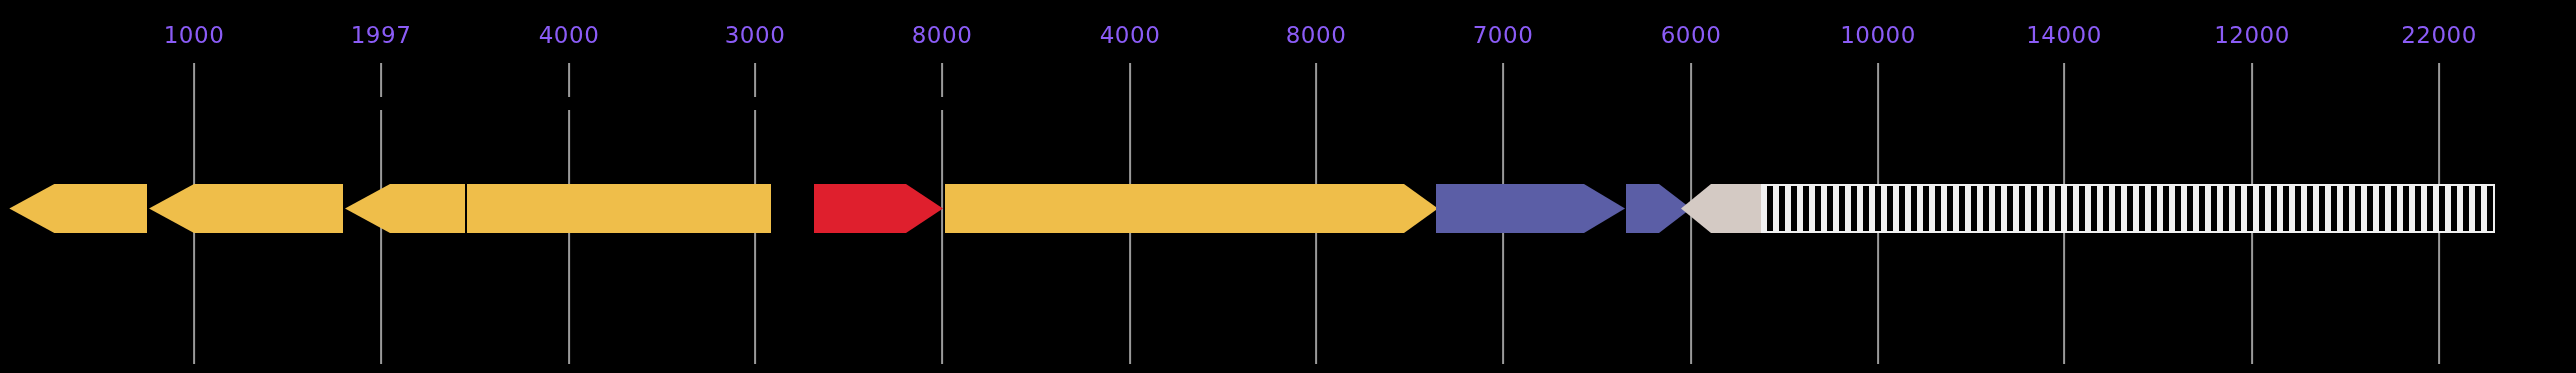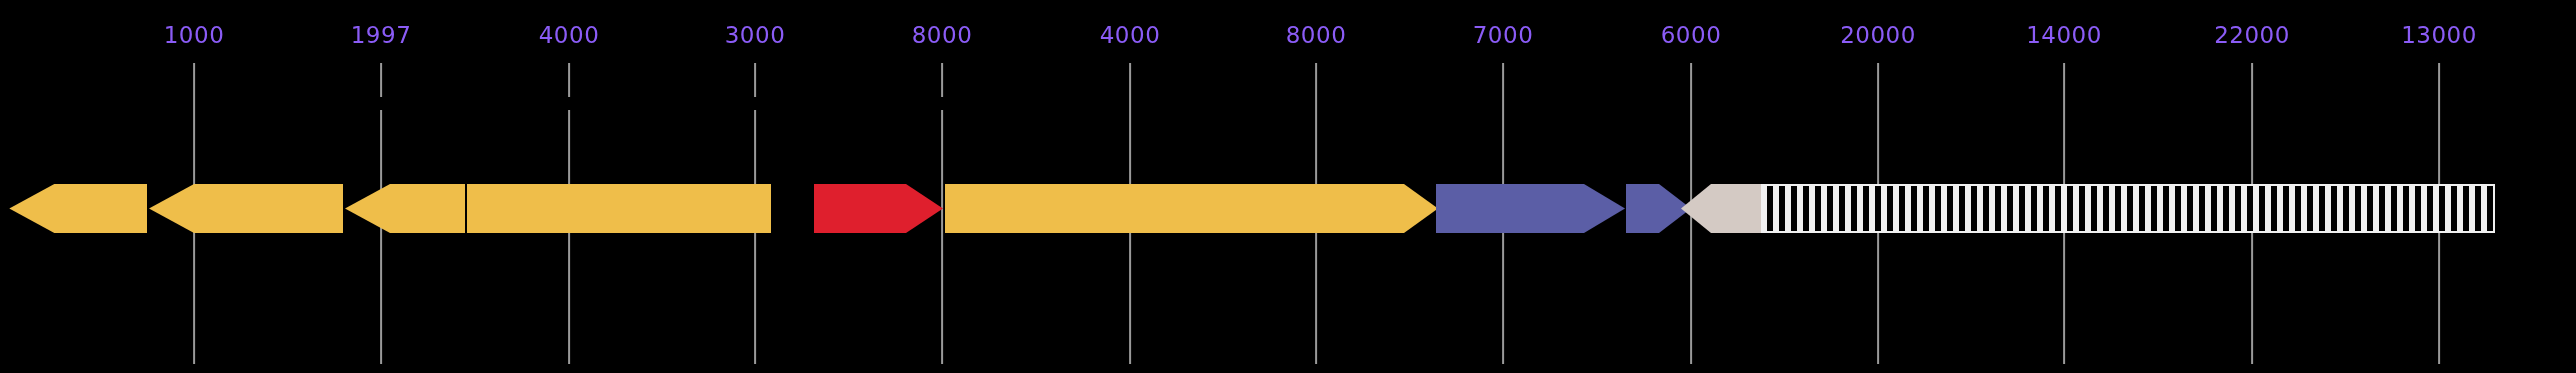--- a/index.html
+++ b/index.html
@@ -153,33 +153,33 @@
       </div>
       <div class="tick-group" style="left: 1503px;">
         <div class="tick-label">7000</div>
         <div class="tick-line"></div>
       </div>
       <div class="tick-group" style="left: 1691px;">
         <div class="tick-label">6000</div>
         <div class="tick-line"></div>
       </div>
       <div class="tick-group" style="left: 1878px;">
-        <div class="tick-label">20000</div>
+        <div class="tick-label">10000</div>
         <div class="tick-line"></div>
       </div>
       <div class="tick-group" style="left: 2064px;">
         <div class="tick-label">14000</div>
         <div class="tick-line"></div>
       </div>
       <div class="tick-group" style="left: 2252px;">
-        <div class="tick-label">22000</div>
+        <div class="tick-label">12000</div>
         <div class="tick-line"></div>
       </div>
       <div class="tick-group" style="left: 2439px;">
-        <div class="tick-label">13000</div>
+        <div class="tick-label">22000</div>
         <div class="tick-line"></div>
       </div>
     </div>
 
   <div class="feature-lane" id="feature-lane">
       <div class="feature dir-left" title="feature-1" style="left: 9.3px; width: 138px; background: rgb(239, 190, 74); --head: 45px;"></div>
       <div class="feature dir-left" title="feature-2" style="left: 149px; width: 194px; background: rgb(239, 190, 74); --head: 45px;"></div>
       <div class="feature dir-left" title="feature-3" style="left: 345px; width: 120px; background: rgb(239, 190, 74); --head: 45px;"></div>
       <div class="feature dir-none" title="feature-4" style="left: 467px; width: 304px; background: rgb(239, 190, 74); --head: 45px;"></div>
       <div class="feature dir-right" title="feature-5" style="left: 814px; width: 129px; background: rgb(223, 31, 45); --head: 37px;"></div>

